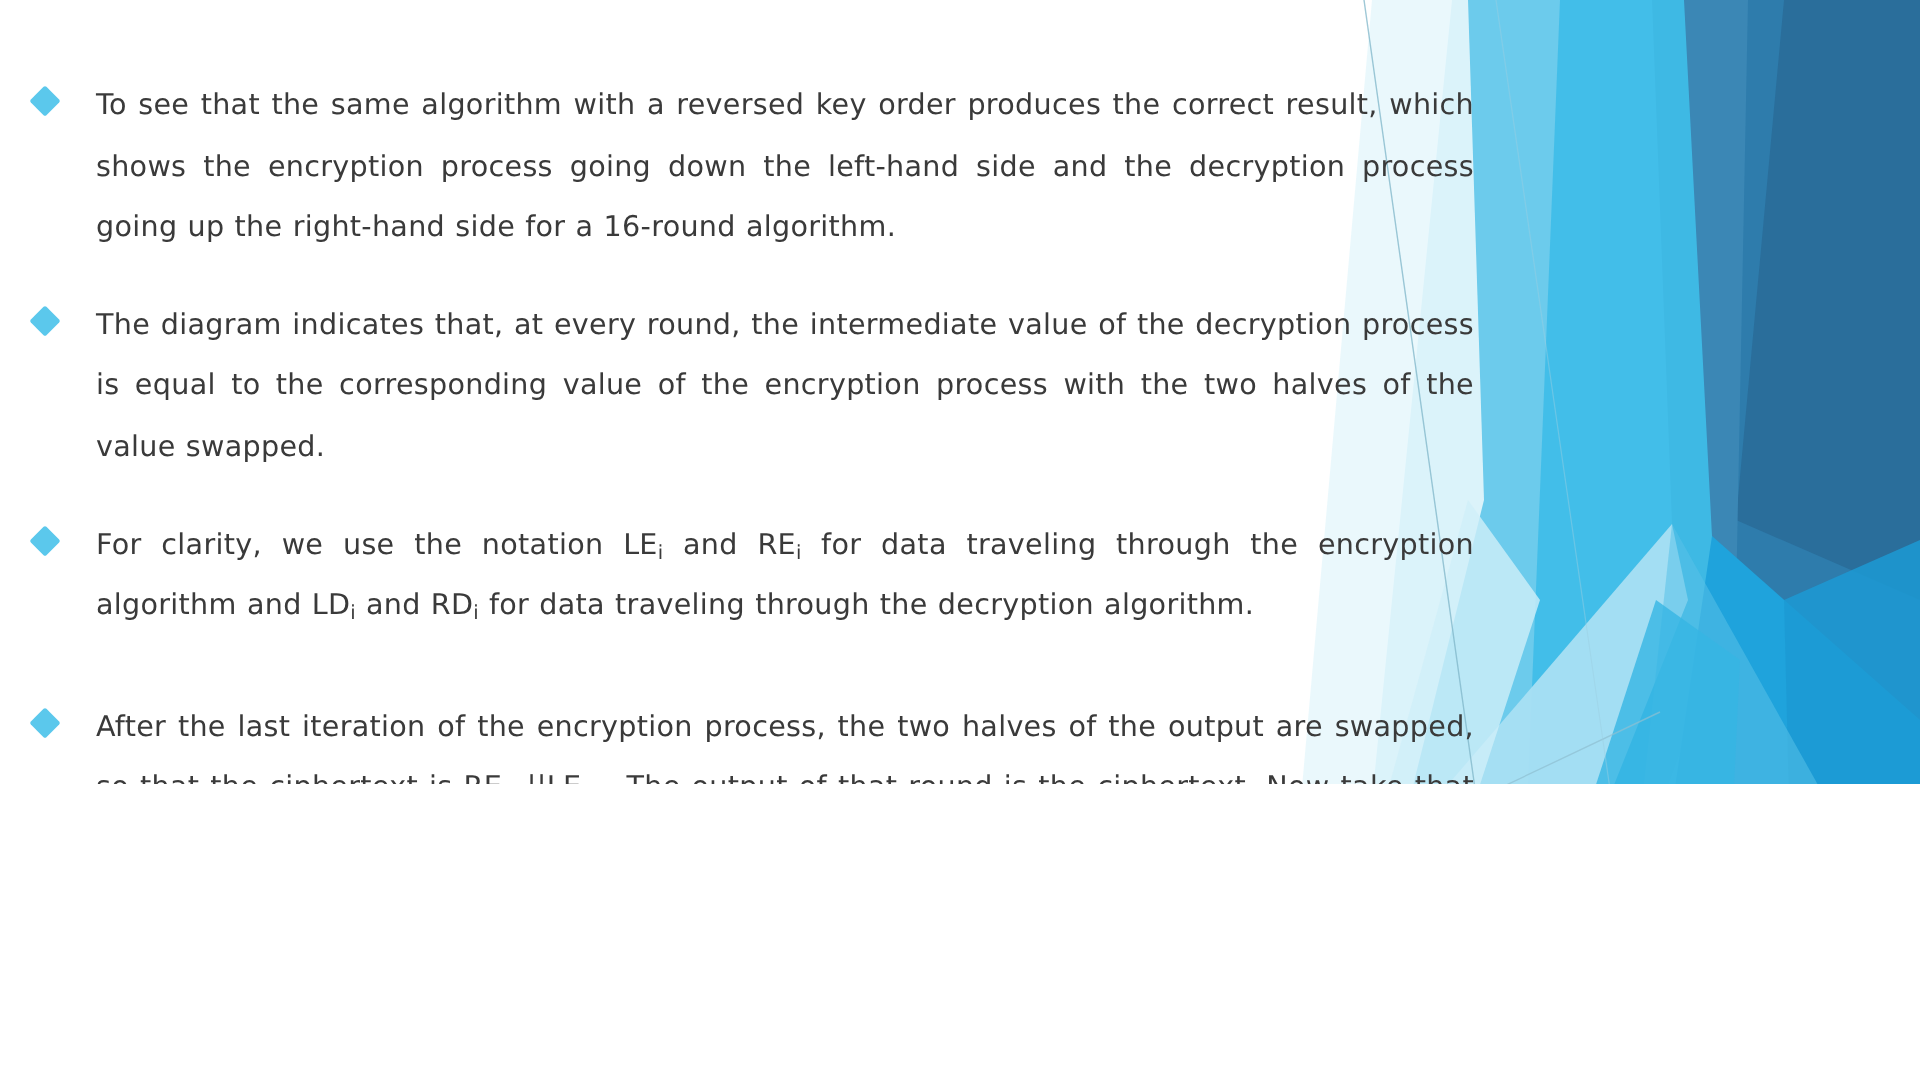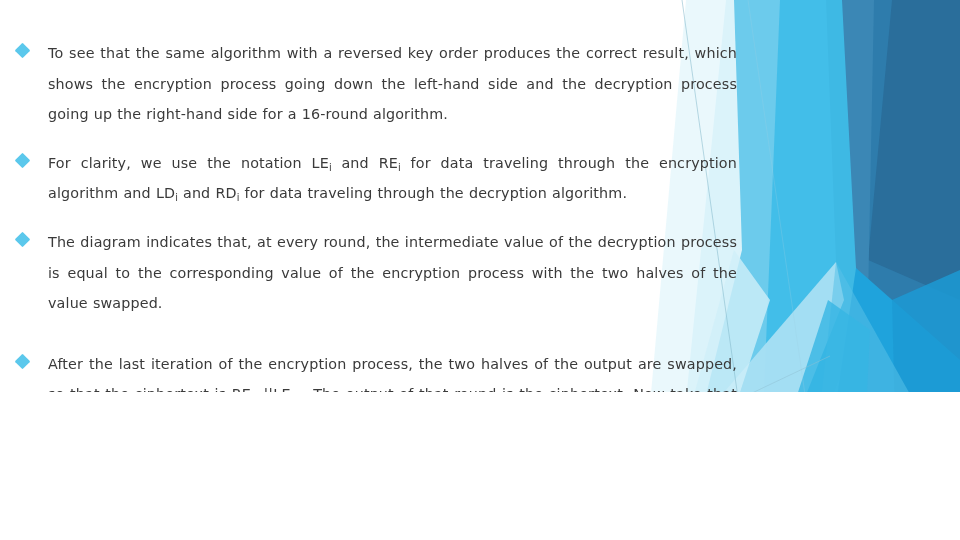--- a/index.html
+++ b/index.html
@@ -139,28 +139,28 @@
   </div>
 
   <div class="content">
     <ul class="bullet-list">
 
       <li class="bullet-item" id="para-0">
         <span class="bullet-marker" style="background: rgb(91, 200, 236);"></span>
         <span class="bullet-text" style="color: rgb(58, 58, 58);">To see that the same algorithm with a reversed key order produces the correct result, which shows the encryption process going down the left-hand side and the decryption process going up the right-hand side for a 16-round algorithm.</span>
       </li>
 
+      <li class="bullet-item" id="para-2">
+        <span class="bullet-marker" style="background: rgb(91, 200, 236);"></span>
+        <span class="bullet-text" style="color: rgb(58, 58, 58);">The diagram indicates that, at every round, the intermediate value of the decryption process is equal to the corresponding value of the encryption process with the two halves of the value swapped.</span>
+      </li>
+
       <li class="bullet-item" id="para-1">
         <span class="bullet-marker" style="background: rgb(91, 200, 236);"></span>
         <span class="bullet-text" style="color: rgb(58, 58, 58);">For clarity, we use the notation LE<sub>i</sub> and RE<sub>i</sub> for data traveling through the encryption algorithm and LD<sub>i</sub> and RD<sub>i</sub> for data traveling through the decryption algorithm.</span>
-      </li>
-
-      <li class="bullet-item" id="para-2">
-        <span class="bullet-marker" style="background: rgb(91, 200, 236);"></span>
-        <span class="bullet-text" style="color: rgb(58, 58, 58);">The diagram indicates that, at every round, the intermediate value of the decryption process is equal to the corresponding value of the encryption process with the two halves of the value swapped.</span>
       </li>
 
       <li class="bullet-item" id="para-3">
         <span class="bullet-marker" style="background: rgb(91, 200, 236);"></span>
         <span class="bullet-text" style="color: rgb(58, 58, 58);">After the last iteration of the encryption process, the two halves of the output are swapped, so that the ciphertext is RE<sub>16</sub>||LE<sub>16</sub>. The output of that round is the ciphertext. Now take that ciphertext and use it as input to the same algorithm. The input to the first round is RE<sub>16</sub>||LE<sub>16</sub>, which is equal to the 32-bit swap of the output of the sixteenth round of the encryption process.</span>
       </li>
 
     </ul>
   </div>
 

